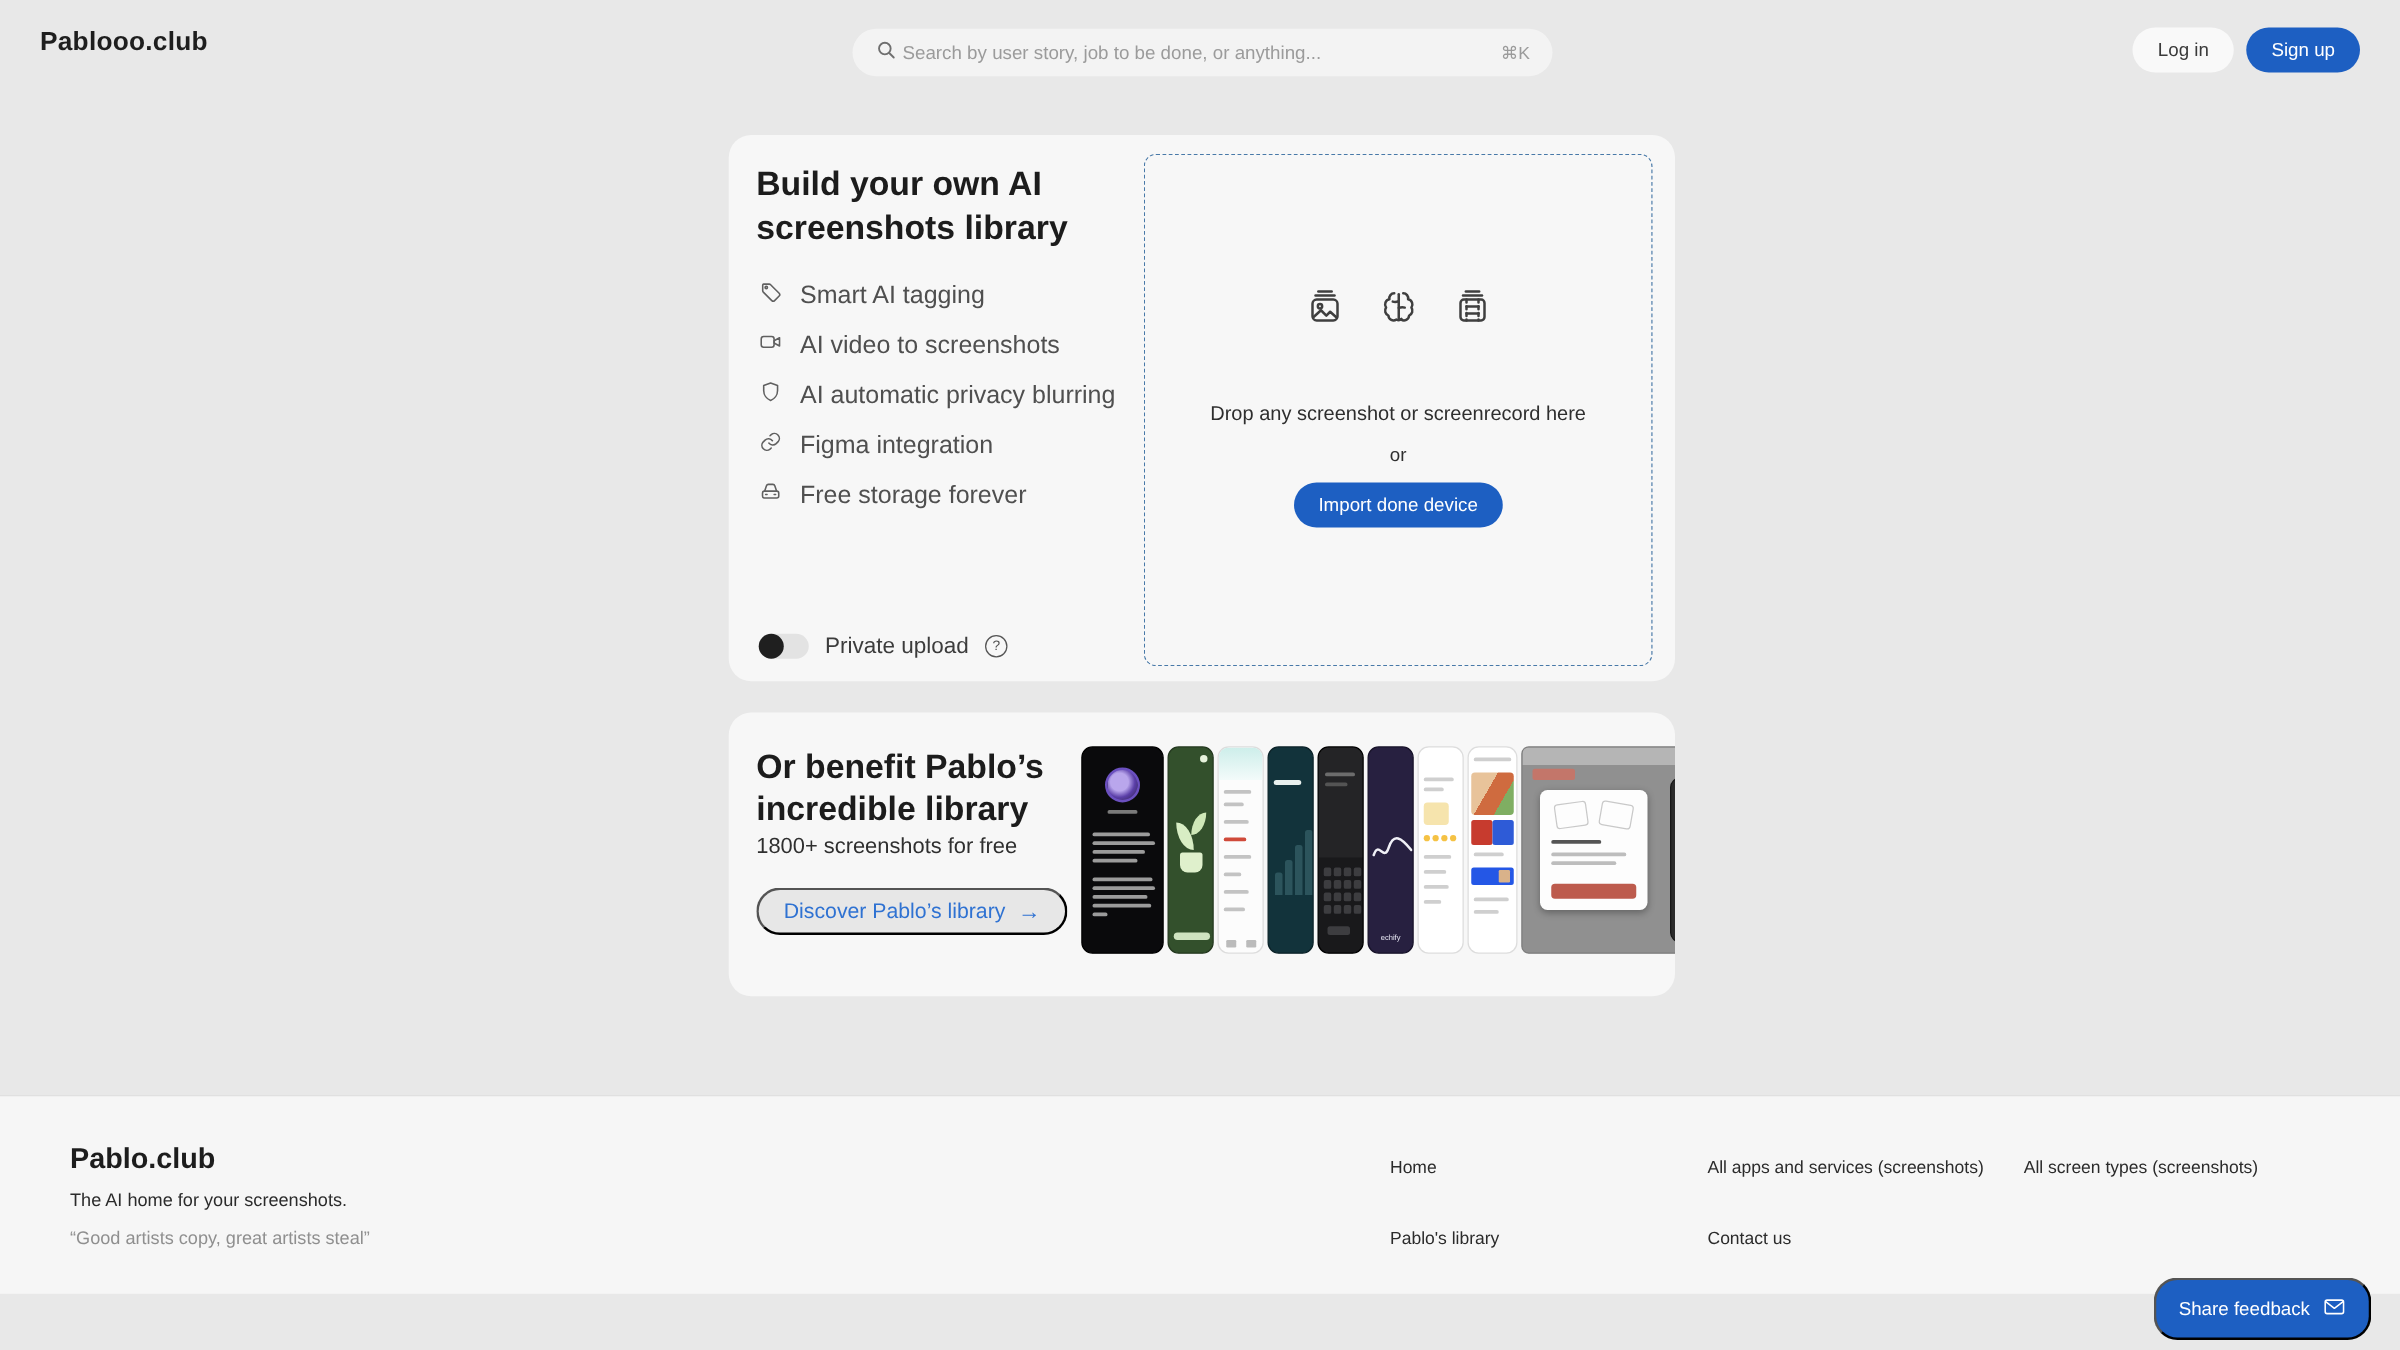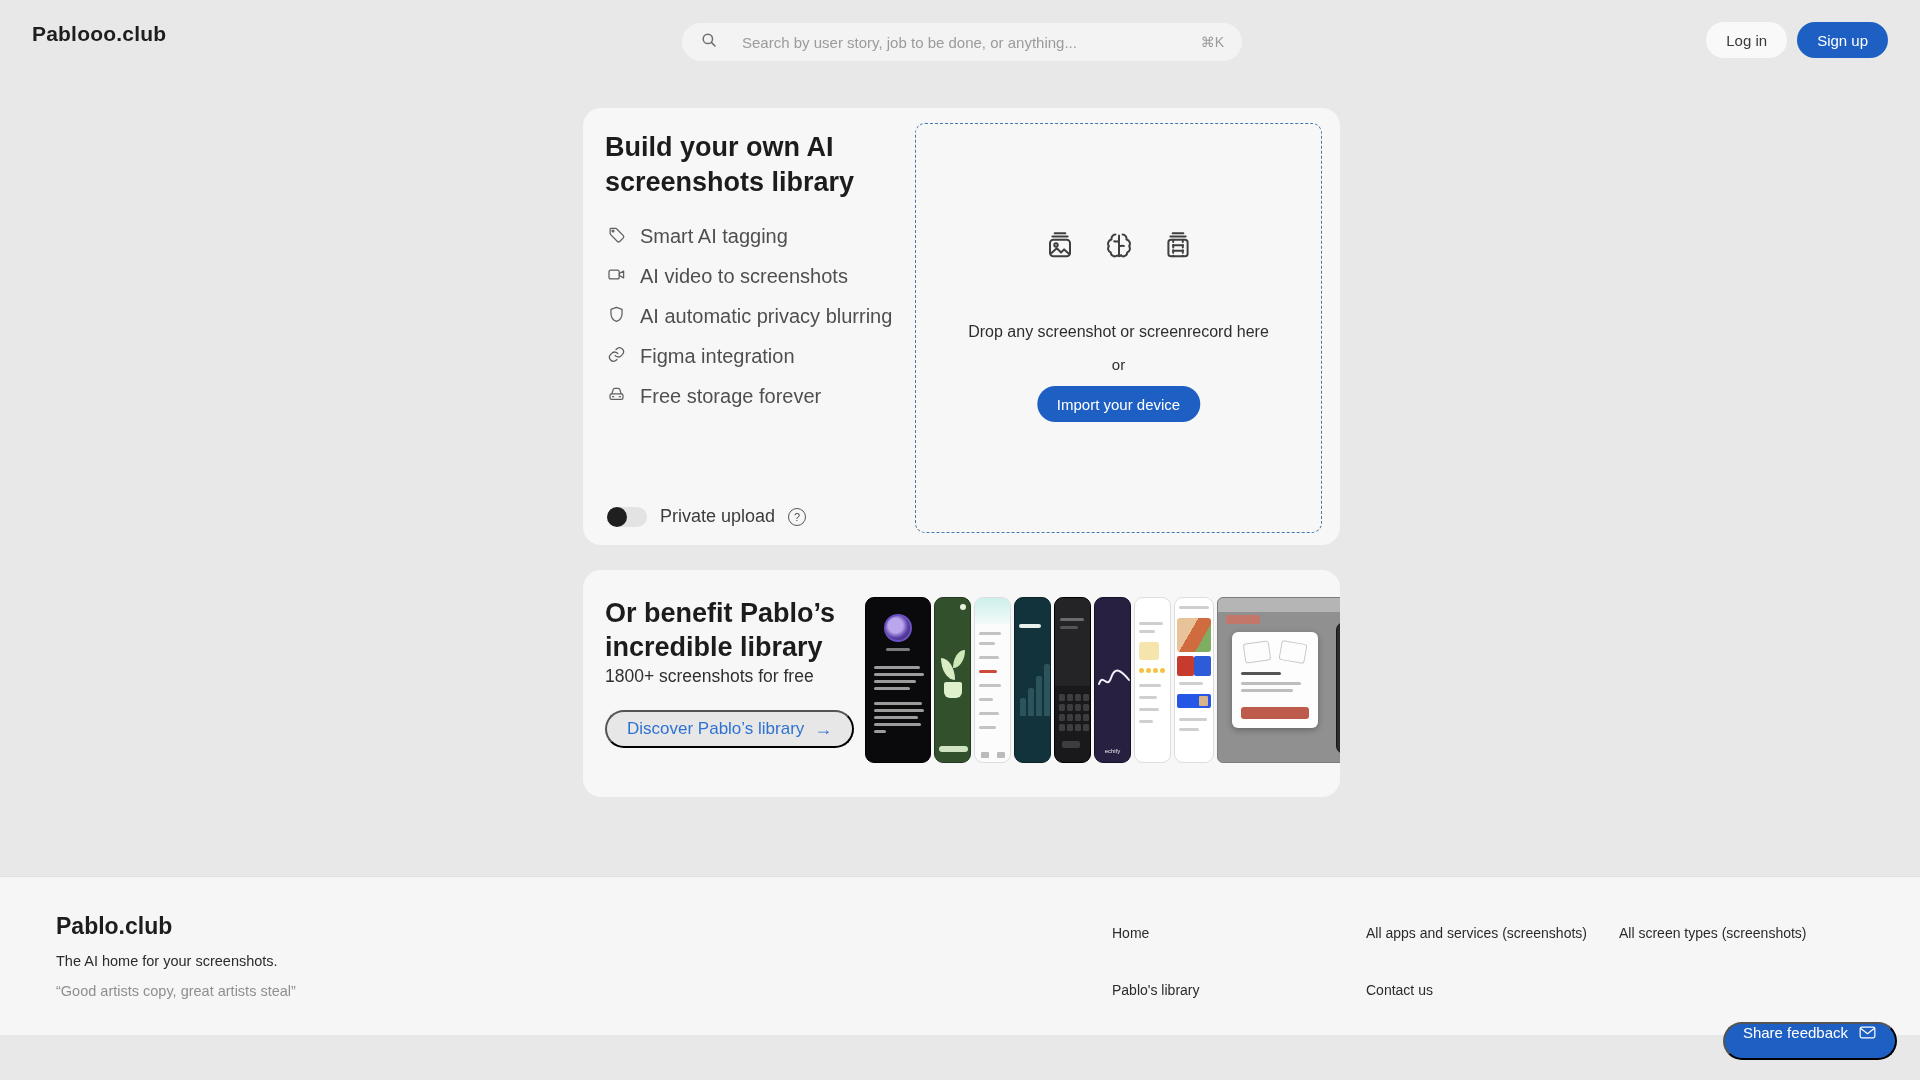--- a/index.html
+++ b/index.html
@@ -5,21 +5,21 @@
   * { margin:0; padding:0; box-sizing:border-box; }
   html,body { width:1920px; height:1080px; }
   body { font-family:"Liberation Sans", sans-serif; background:#e8e8e8; overflow:hidden; }
   #app { position:relative; width:1920px; height:1080px; background:#e8e8e8; }
 
   
   .header { position:absolute; top:0; left:0; width:1920px; height:70px; }
   .logo { position:absolute; left:32px; top:22px; font-size:21px; font-weight:bold; color:#1e1e1e; letter-spacing:.2px; }
   .search-pill { position:absolute; left:682px; top:23px; width:560px; height:38px; background:#f3f3f3; border-radius:19px; display:flex; align-items:center; padding:0 18px; }
   .search-pill svg { flex:0 0 auto; }
-  .search-pill input { flex:1; border:none; outline:none; background:transparent; font-family:"Liberation Sans",sans-serif; font-size:15px; color:#444; margin-left:24px; }
+  .search-pill input { flex:1; border:none; outline:none; background:transparent; font-family:"Liberation Sans",sans-serif; font-size:15px; color:#444; margin-left:4px; }
   .search-pill input::placeholder { color:#9b9b9b; }
   .kbd-hint { font-size:14px; color:#9b9b9b; margin-left:8px; }
   .header-actions { position:absolute; right:32px; top:22px; display:flex; gap:10px; }
   .btn { display:inline-flex; align-items:center; justify-content:center; height:36px; padding:0 20px; border-radius:18px; font-size:15px; cursor:pointer; border:none; font-family:"Liberation Sans",sans-serif; }
   .btn-light { background:#f9f9f9; color:#3a3a3a; }
   .btn-blue { background:#1d5fc2; color:#ffffff; }
 
   
   .card { position:absolute; background:#f7f7f7; border-radius:18px; }
   .upload-card { left:583px; top:108px; width:757px; height:437px; }
@@ -111,21 +111,21 @@
 
   
   .footer { position:absolute; left:0; top:876px; width:1920px; height:159px; background:#f6f6f6; border-top:1px solid #e0e0e0; }
   .footer-brand { position:absolute; left:56px; top:36px; font-size:23px; font-weight:bold; color:#1d1d1d; }
   .footer-tagline { position:absolute; left:56px; top:76px; font-size:14.5px; color:#2b2b2b; }
   .footer-quote { position:absolute; left:56px; top:106px; font-size:14.5px; color:#8f8f8f; }
   .footer-link { position:absolute; font-size:14px; color:#2b2b2b; cursor:pointer; }
   .fl-c1 { left:1112px; } .fl-c2 { left:1366px; } .fl-c3 { left:1619px; }
   .fl-r1 { top:48px; } .fl-r2 { top:105px; }
 
-  .feedback-btn { position:absolute; right:23px; top:1022px; height:38px; border-radius:19px; background:#1d5fc2; color:#fff; font-size:15px; display:inline-flex; align-items:flex-start; gap:10px; padding:0 18px; cursor:pointer; }
+  .feedback-btn { position:absolute; right:23px; top:1022px; height:50px; border-radius:19px; background:#1d5fc2; color:#fff; font-size:15px; display:inline-flex; align-items:center; gap:10px; padding:0 18px; cursor:pointer; }
 </style>
 </head>
 <body>
 
 <div id="app">
 
   <div class="header">
     <div class="logo">Pablooo.club</div>
 
     <div class="search-pill">
@@ -232,21 +232,21 @@
             <rect x="4.8" y="8" width="14.4" height="12.5" rx="2"></rect>
             <line x1="8.4" y1="8" x2="8.4" y2="20.5" stroke-dasharray="1.8 2.2"></line>
             <line x1="15.6" y1="8" x2="15.6" y2="20.5" stroke-dasharray="1.8 2.2"></line>
             <line x1="8.4" y1="12.2" x2="15.6" y2="12.2"></line>
               <line x1="8.4" y1="16.4" x2="15.6" y2="16.4"></line>
           </svg>
         </span>
       </div>
       <div class="dz-text">Drop any screenshot or screenrecord here</div>
       <div class="dz-or">or</div>
-      <button class="btn btn-blue dz-btn">Import your device</button>
+      <button class="btn btn-blue dz-btn">Import done device</button>
     </div>
   </div>
 
   <div class="card library-card">
     <h2 class="library-title">Or benefit Pablo’s incredible library</h2>
     <div class="library-sub">1800+ screenshots for free</div>
     <button class="discover-btn">
       <span>Discover Pablo’s library</span>
       <span class="discover-arrow">→</span>
     </button>

